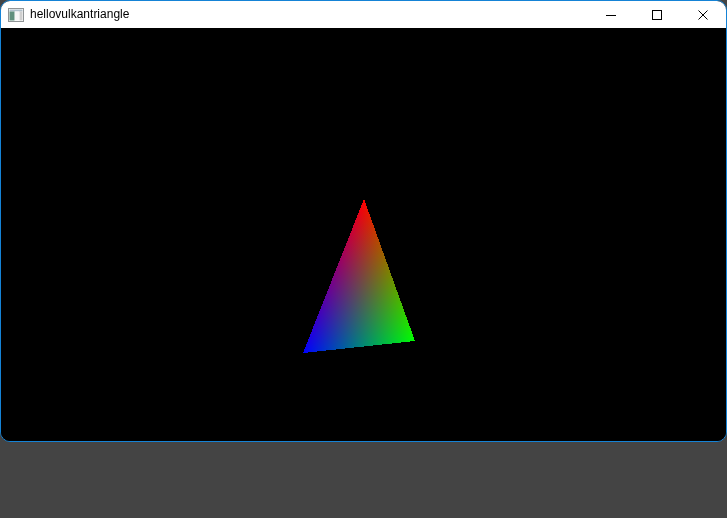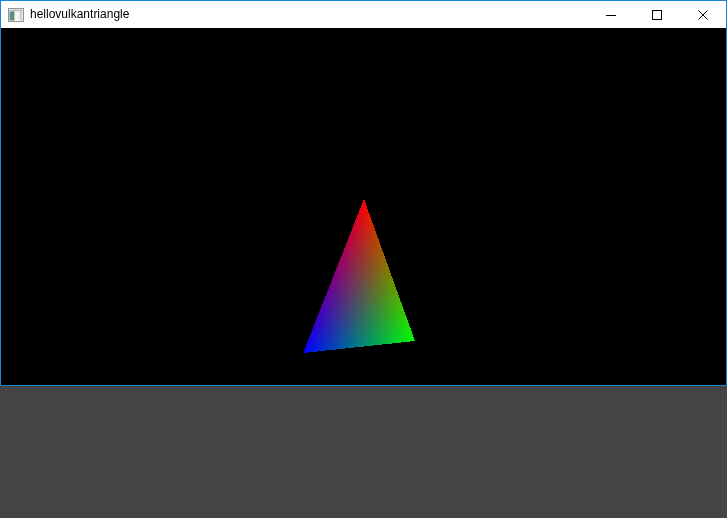--- a/index.html
+++ b/index.html
@@ -68,21 +68,21 @@
   .client svg {
     display: block;
     width: 725px;
     height: 489px;
   }
   .tri-blend { mix-blend-mode: screen; }
 </style>
 </head>
 <body>
 
-<div class="window" style="border-color: rgb(21, 131, 214); width: 727px; height: 386px;">
+<div class="window" style="border-color: rgb(21, 131, 214); width: 727px; height: 442px; border-radius: 10px;">
 
   <div class="titlebar" style="background: rgb(255, 255, 255);">
     <svg class="app-icon" viewBox="0 0 16 16" xmlns="http://www.w3.org/2000/svg">
       <rect x="0.5" y="1.5" width="15" height="13" fill="#ffffff" stroke="#8f9496"></rect>
       <rect x="1.5" y="2.5" width="13" height="2" fill="#aebfca"></rect>
       <rect x="1.5" y="4.5" width="5" height="9" fill="#5f8f7c"></rect>
       <rect x="7" y="4.5" width="4" height="9" fill="#f5f5f5"></rect>
       <rect x="11.5" y="4.5" width="3" height="9" fill="#cfcfcf"></rect>
       <rect x="0.5" y="1.5" width="15" height="13" fill="none" stroke="#8f9496"></rect>
     </svg>

